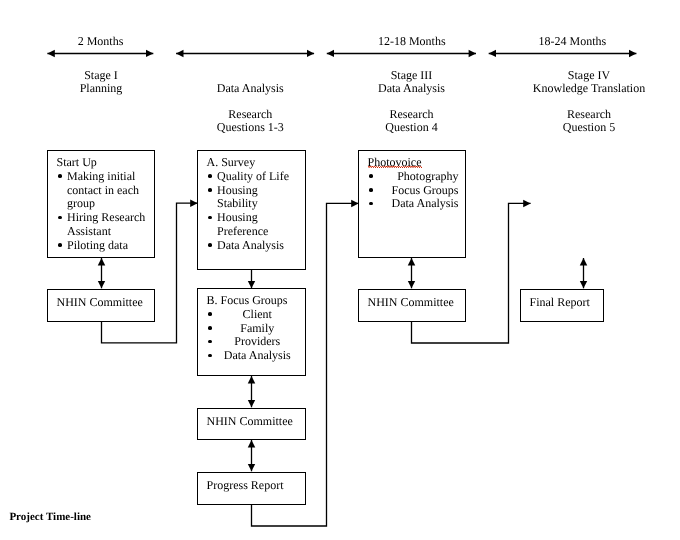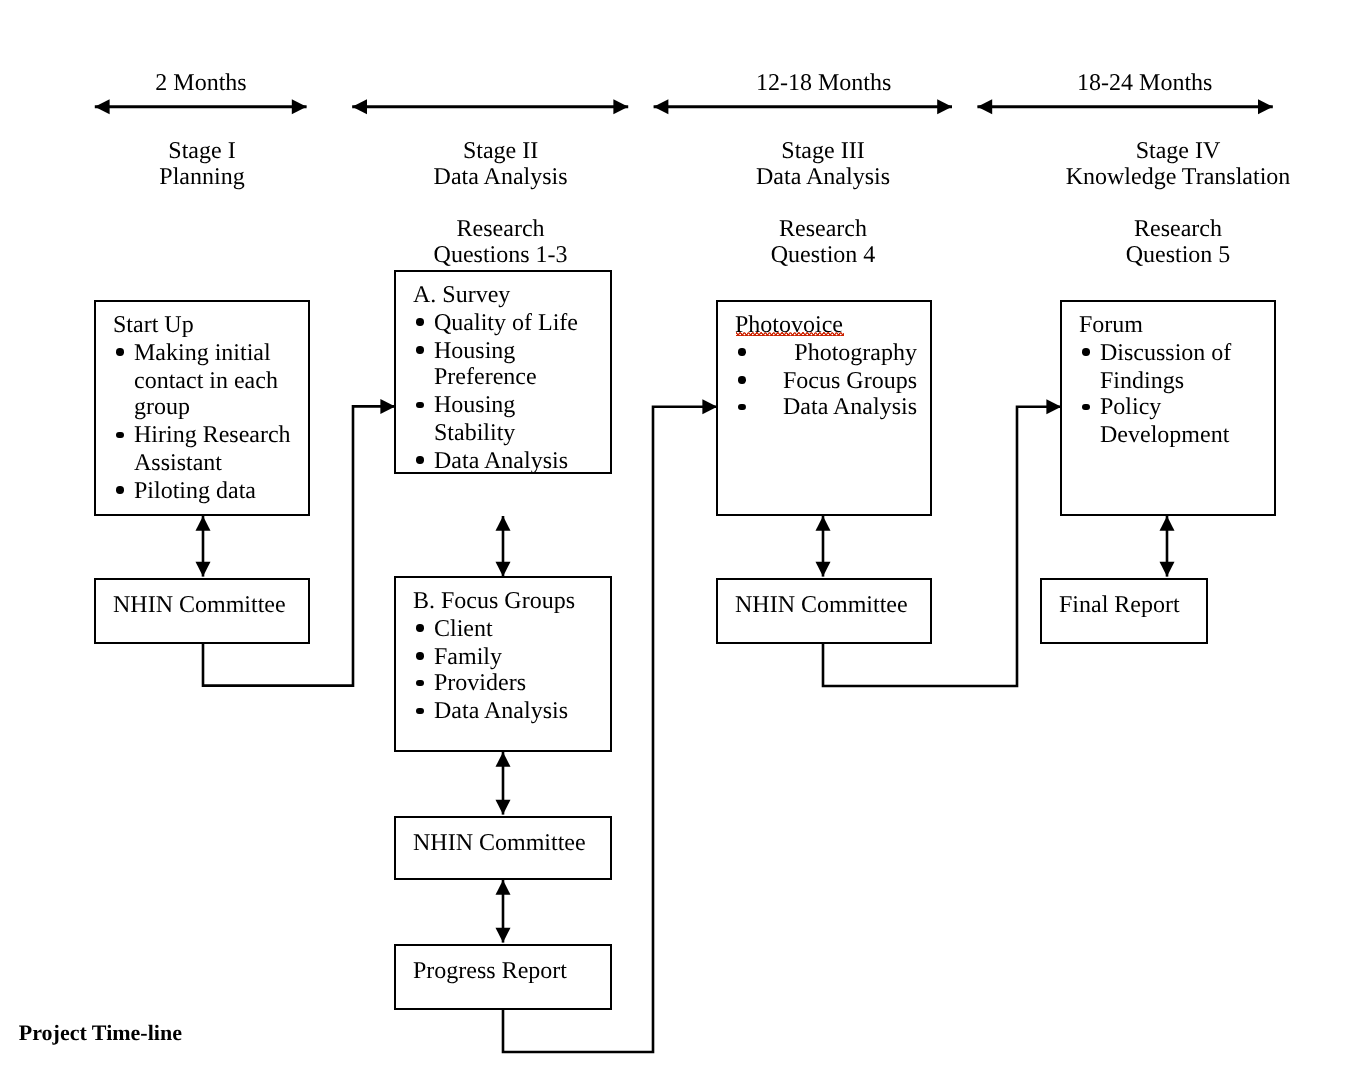--- a/index.html
+++ b/index.html
@@ -162,21 +162,20 @@
 
   <div class="tl-col">
     <div class="tl-text" style="left:-9.5px;width:220px;top:34.6px;">2 Months</div>
     <div class="tl-text" style="left:-9.0px;width:220px;top:68.9px;">Stage I</div>
     <div class="tl-text" style="left:-9.0px;width:220px;top:81.9px;">Planning</div>
     <div class="tl-text" style="left:-9.0px;width:220px;top:108.3px;"></div>
     <div class="tl-text" style="left:-9.0px;width:220px;top:121.3px;"></div>
   </div>
 
   <div class="tl-col">
-    <div class="tl-text" style="left:140.3px;width:220px;top:68.9px;">Stage II</div>
     <div class="tl-text" style="left:140.3px;width:220px;top:81.9px;">Data Analysis</div>
     <div class="tl-text" style="left:140.3px;width:220px;top:108.3px;">Research</div>
     <div class="tl-text" style="left:140.3px;width:220px;top:121.3px;">Questions 1-3</div>
   </div>
 
   <div class="tl-col">
     <div class="tl-text" style="left:301.8px;width:220px;top:34.6px;">12-18 Months</div>
     <div class="tl-text" style="left:301.5px;width:220px;top:68.9px;">Stage III</div>
     <div class="tl-text" style="left:301.5px;width:220px;top:81.9px;">Data Analysis</div>
     <div class="tl-text" style="left:301.5px;width:220px;top:108.3px;">Research</div>
@@ -193,52 +192,45 @@
 
   <div class="box" style="left:47px;top:150px;width:108px;height:108px;">
     <div class="btitle">Start Up</div>
     <ul>
       <li>Making initial contact in each group</li>
       <li>Hiring Research Assistant</li>
       <li>Piloting data</li>
     </ul>
   </div>
 
-  <div class="box" style="left:197px;top:135px;width:109px;height:102px;">
+  <div class="box" style="left:197px;top:150px;width:109px;height:120px;">
     <div class="btitle">A. Survey</div>
     <ul>
       <li>Quality of Life</li>
+      <li>Housing Stability</li>
       <li>Housing Preference</li>
-      <li>Housing Stability</li>
       <li>Data Analysis</li>
     </ul>
   </div>
 
   <div class="box" style="left:358px;top:150px;width:108px;height:108px;text-align:right;">
     <div class="btitle"><span class="spell">Photovoice</span></div>
     <ul>
       <li>Photography</li>
       <li>Focus Groups</li>
       <li>Data Analysis</li>
     </ul>
   </div>
 
-  <div class="box" style="left:530px;top:150px;width:108px;height:108px;">
-    <div class="btitle">Forum</div>
-    <ul>
-      <li>Discussion of Findings</li>
-      <li>Policy Development</li>
-    </ul>
-  </div>
 
   <div class="box centered" style="left:47px;top:289px;width:108px;height:33px;">
     <div class="btitle" style="top:6.4px;">NHIN Committee</div>
   </div>
 
-  <div class="box" style="left:197px;top:288px;width:109px;height:88px;">
+  <div class="box" style="left:197px;top:288px;width:109px;height:88px;text-align:center;">
     <div class="btitle">B. Focus Groups</div>
     <ul>
       <li>Client</li>
       <li>Family</li>
       <li>Providers</li>
       <li>Data Analysis</li>
     </ul>
   </div>
 
   <div class="box centered" style="left:358px;top:289px;width:108px;height:33px;">

